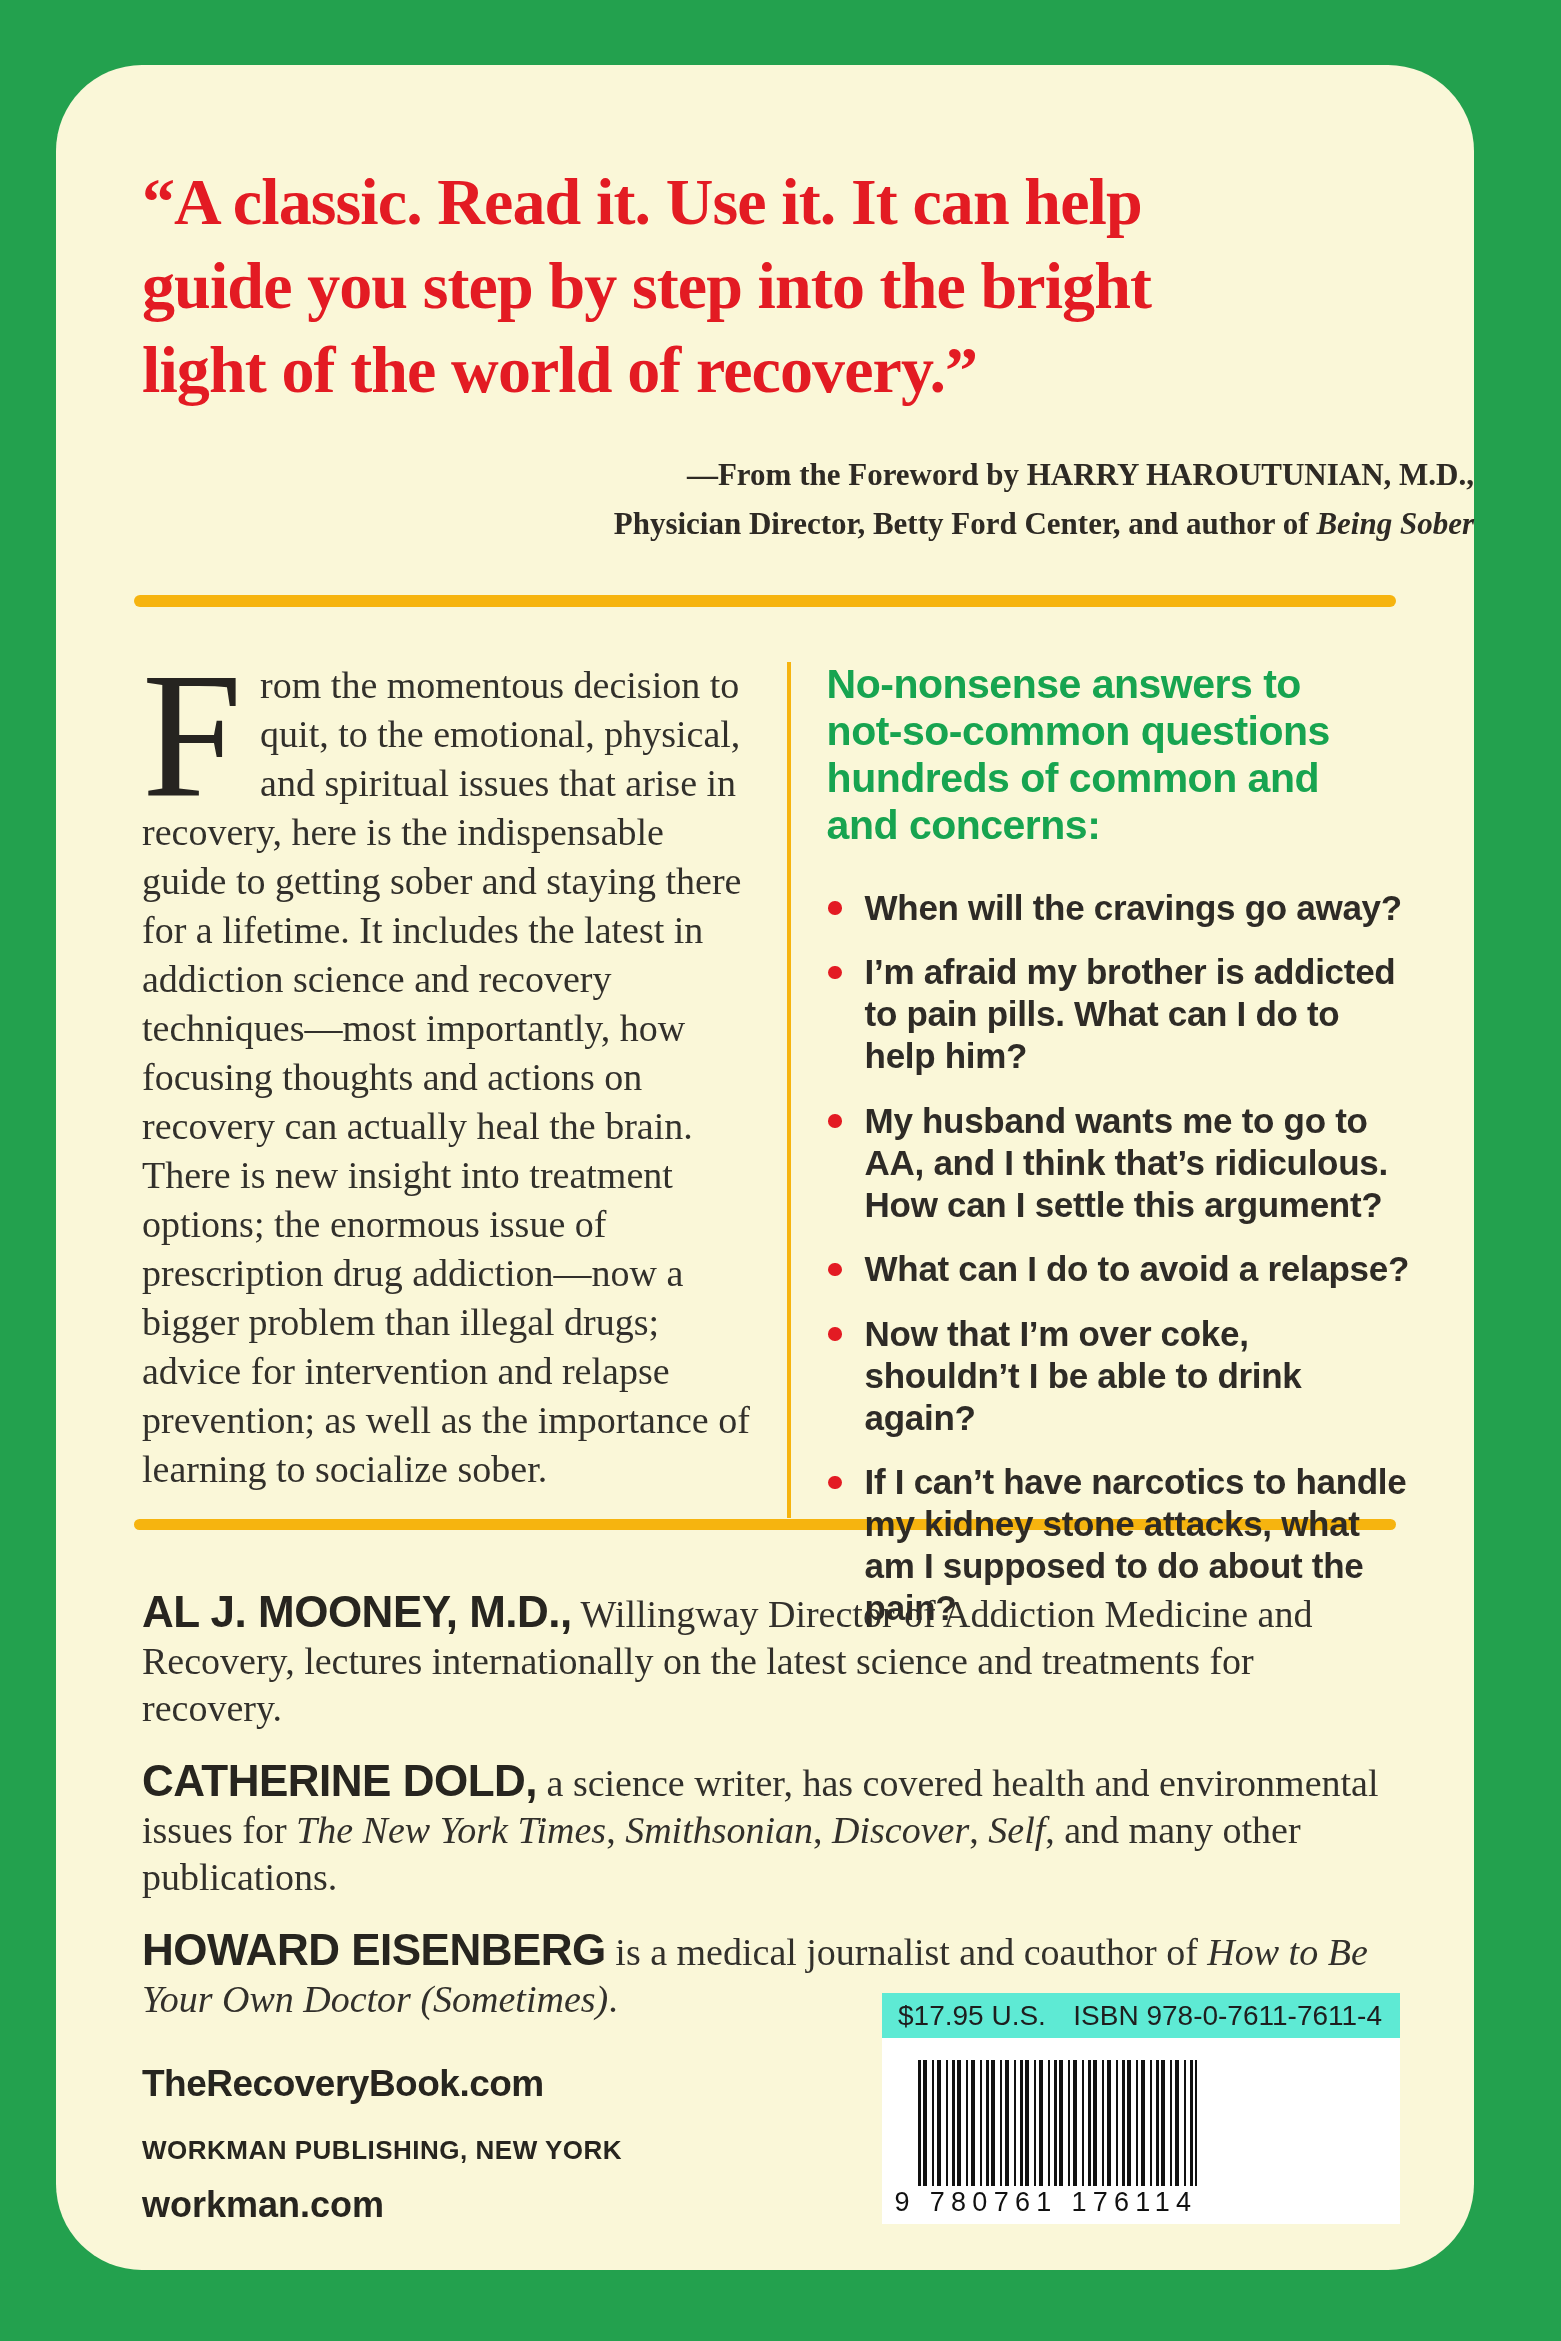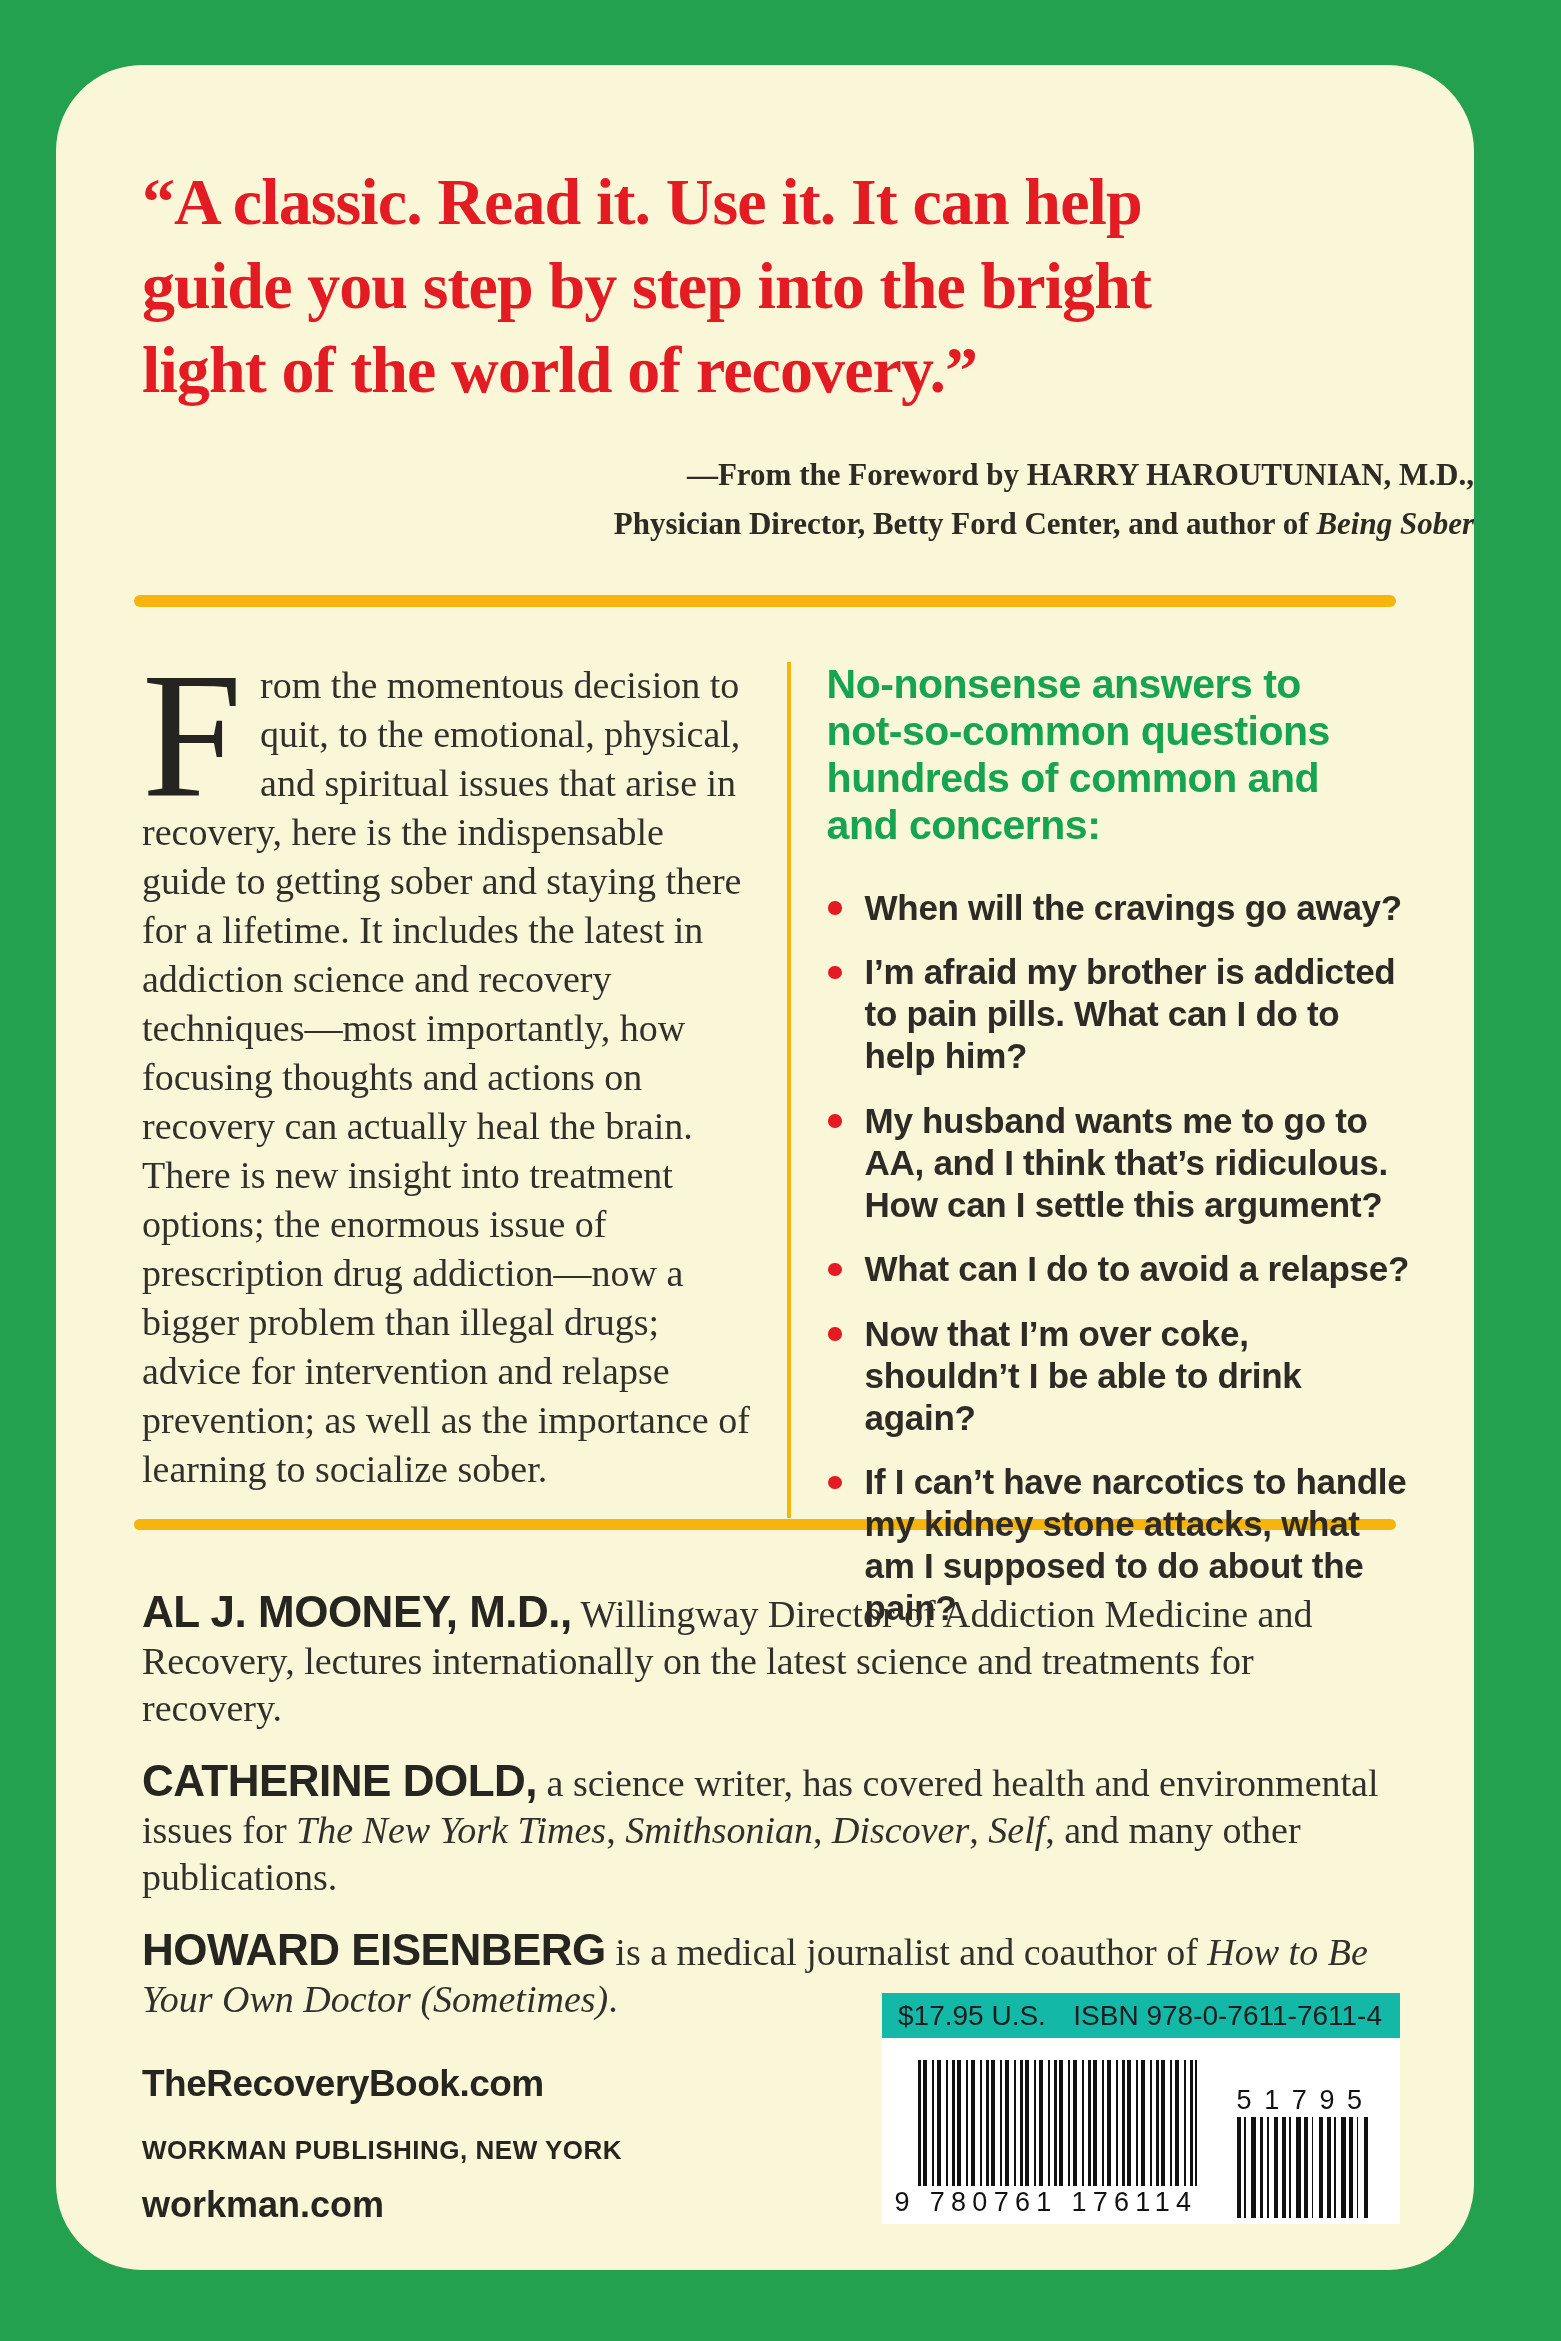--- a/index.html
+++ b/index.html
@@ -125,21 +125,21 @@
     font-family:"Liberation Sans",sans-serif;
     font-weight:700;font-size:36px;color:#27251F;
   }
   
   .barcode-box{
     position:absolute;left:826px;top:1928px;
     width:518px;height:231px;
     background:#FFFFFF;
   }
   .price-strip{
-    height:45px;background:#14b8a6;
+    height:45px;background:#5eead4;
     display:flex;justify-content:space-between;align-items:center;
     padding:0 18px 0 16px;
     font-family:"Liberation Sans",sans-serif;
     font-size:28px;color:#1E1E1E;
   }
   .bars-row{
     display:flex;align-items:flex-end;
     padding:21.6px 12.6px 0 12.6px;
   }
   .main-code{width:317px;}
@@ -228,21 +228,17 @@
   <div class="barcode-box">
     <div class="price-strip">
       <span>$17.95 U.S.</span>
       <span>ISBN 978-0-7611-7611-4</span>
     </div>
     <div class="bars-row">
       <div class="main-code">
         <div class="bars-main"></div>
         <div class="digits-main">9 780761 176114</div>
       </div>
-      <div class="supp-code">
-        <div class="digits-supp">51795</div>
-        <div class="bars-supp"></div>
-      </div>
     </div>
   </div>
 
 </div>
 
 
 </body></html>

